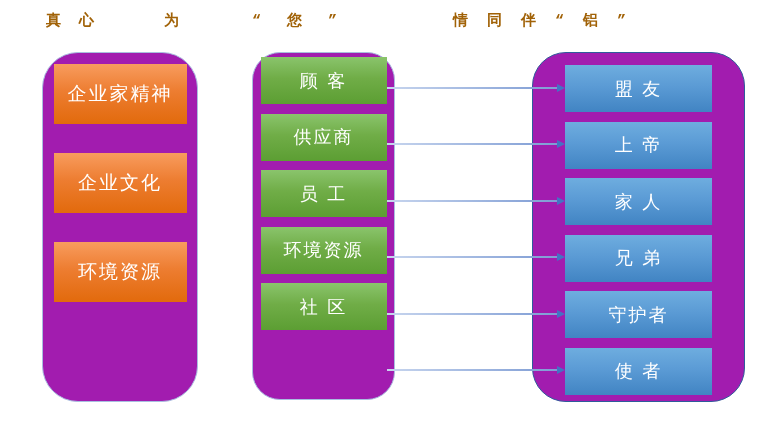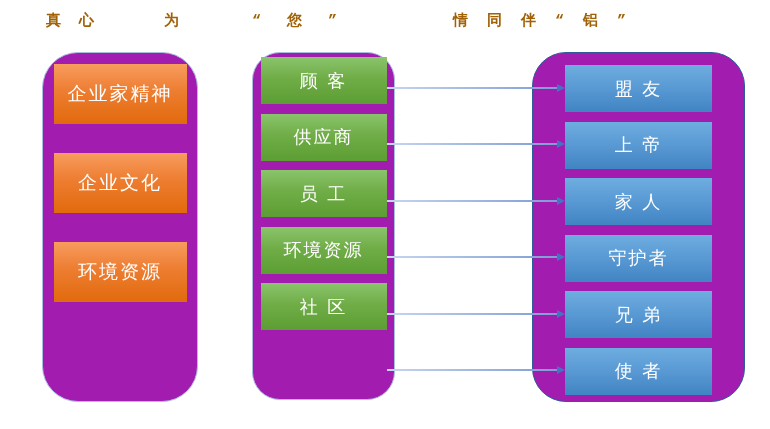--- a/index.html
+++ b/index.html
@@ -95,22 +95,22 @@
   <div class="box box-green">供应商</div>
   <div class="box box-green">员 工</div>
   <div class="box box-green">环境资源</div>
   <div class="box box-green">社 区</div>
 </div>
 
 <div class="panel panel-roles">
   <div class="box box-blue">盟 友</div>
   <div class="box box-blue">上 帝</div>
   <div class="box box-blue">家 人</div>
+  <div class="box box-blue">兄 弟</div>
   <div class="box box-blue">守护者</div>
-  <div class="box box-blue">兄 弟</div>
   <div class="box box-blue">使 者</div>
 </div>
 
 <div class="arrow" style="top:87px"></div>
 <div class="arrow" style="top:143px"></div>
 <div class="arrow" style="top:200px"></div>
 <div class="arrow" style="top:256px"></div>
 <div class="arrow" style="top:313px"></div>
 <div class="arrow" style="top:369px"></div>
 

